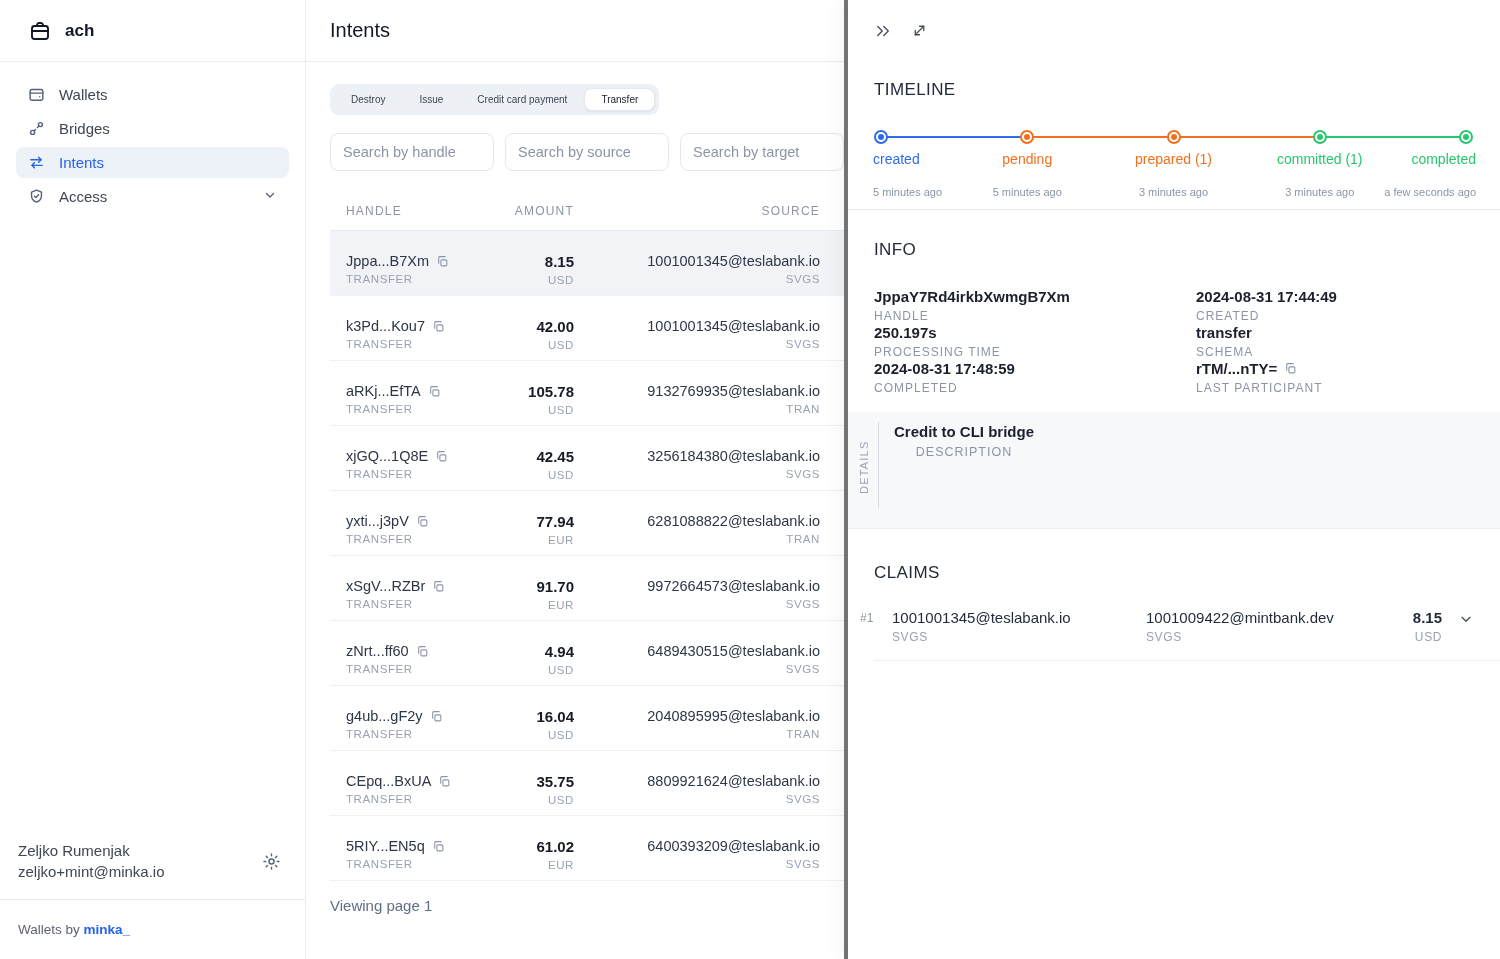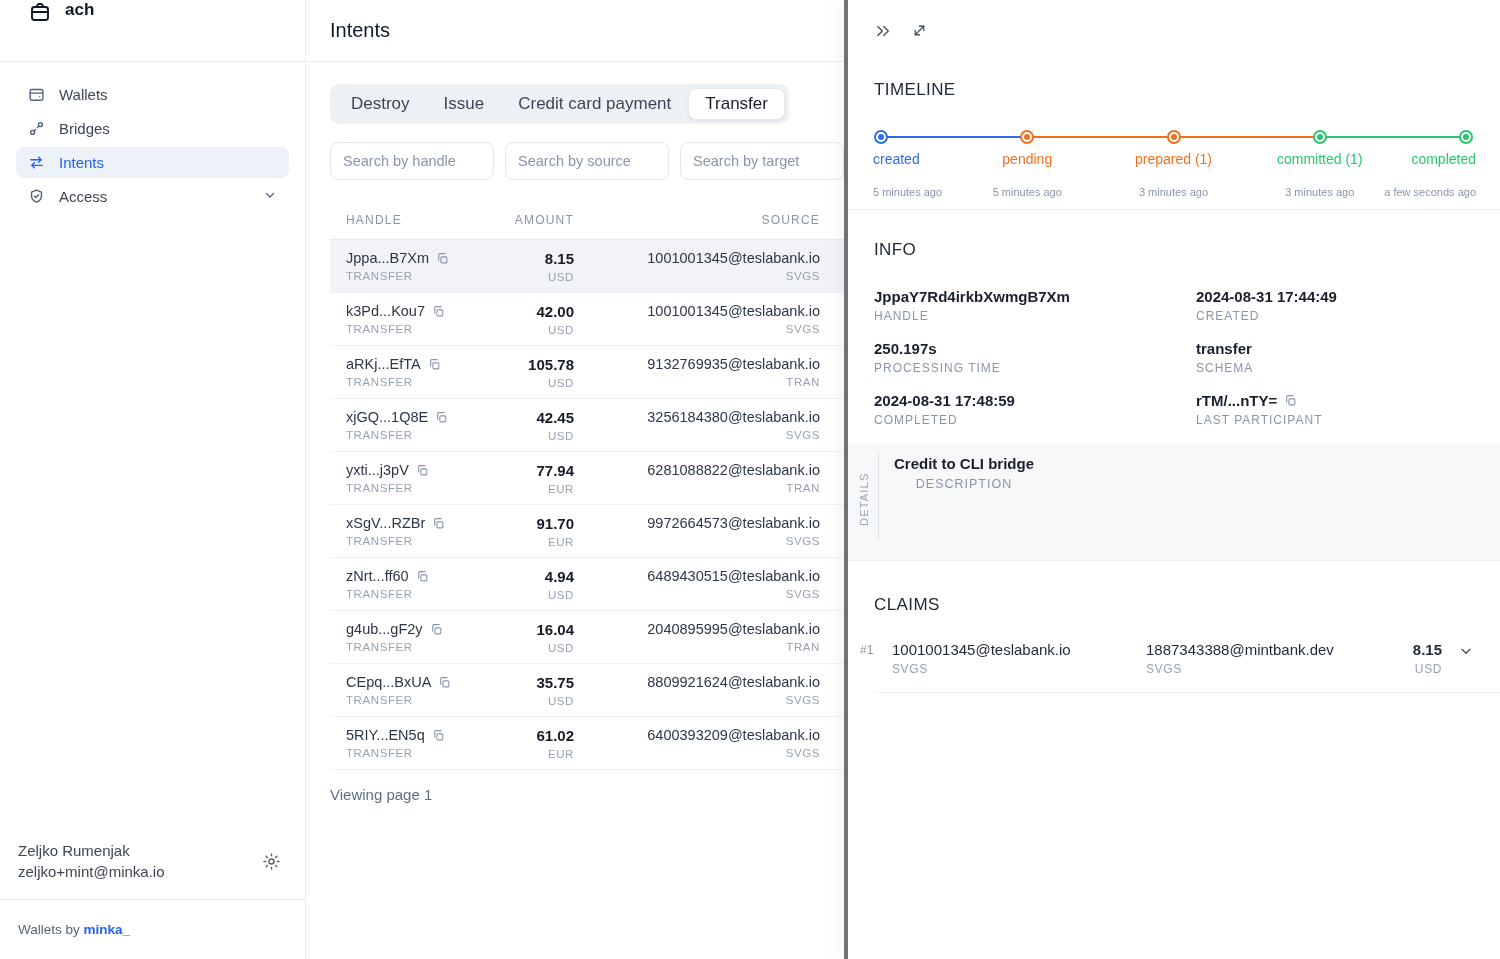--- a/index.html
+++ b/index.html
@@ -2,21 +2,21 @@
 <html><head>
 <meta charset="utf-8">
 <style>
   * { box-sizing: border-box; margin: 0; padding: 0; }
   html,body { width:1500px; height:959px; overflow:hidden; background:#fff;
     font-family:"Liberation Sans", sans-serif; color:#1f2937; }
   .app { position:relative; width:1500px; height:959px; display:flex; }
 
   
   .sidebar { width:306px; height:100%; border-right:1px solid #e9edf2; display:flex; flex-direction:column; background:#fff; }
-  .sidebar-header { height:62px; border-bottom:1px solid #e9edf2; display:flex; align-items:flex-start; padding-left:28px; gap:13px; }
+  .sidebar-header { height:62px; border-bottom:1px solid #e9edf2; display:flex; align-items:center; padding-left:28px; gap:13px; }
   .logo-icon { color:#111827; display:flex; }
   .logo-text { font-size:17px; font-weight:600; color:#111827; }
   .nav { padding-top:14px; }
   .nav-item { margin:3px 16px; padding:7px 12px; border-radius:8px; display:flex; align-items:flex-start; gap:14px;
     font-size:15px; color:#3e4654; cursor:pointer; }
   .nav-item .nav-icon { color:#55607a; display:flex; }
   .nav-item--active { background:#edf1f8; color:#2563eb; font-weight:500; }
   .nav-item--active .nav-icon { color:#2563eb; }
   .nav-chevron { margin-left:auto; color:#55607a; display:flex; }
   .sidebar-footer { margin-top:auto; }
@@ -26,33 +26,33 @@
   .powered { border-top:1px solid #e9edf2; padding:22px 18px; font-size:13.5px; color:#5b6472; }
   .powered b { color:#2563eb; font-weight:700;text-align:center; }
 
   
   .main { flex:1; display:flex; flex-direction:column; min-width:0; }
   .main-header { height:62px; border-bottom:1px solid #e9edf2; display:flex; align-items:center; padding-left:24px; }
   .page-title { font-size:20px; font-weight:500; color:#111827; }
   .main-body { padding:22px 0 0 24px; }
 
   .tabs { display:inline-flex; background:#edf1f6; border-radius:9px; padding:4px; margin-bottom:18px; }
-  .tab { padding:6px 17px; font-size:17px; font-weight:500; color:#3e4654; border-radius:8px; cursor:pointer; white-space:nowrap; }
+  .tab { padding:6px 17px; font-size:10px; font-weight:500; color:#3e4654; border-radius:8px; cursor:pointer; white-space:nowrap; }
   .tab--active { background:#fff; border:1px solid #e4e9f0; box-shadow:0 1px 2px rgba(16,24,40,.08); color:#1a202c; padding:5px 16px; }
 
   .search-row { display:flex; gap:11px; margin-bottom:20px; }
   .search-input { width:164px; height:38px; border:1px solid #e3e8ef; border-radius:8px; padding:0 12px;
     font-size:14.5px; color:#1f2937; font-family:"Liberation Sans", sans-serif; outline:none; }
   .search-input::placeholder { color:#8b95a7; }
 
   .table { width:514px; }
   .thead, .trow { display:grid; grid-template-columns:140px 88px 1fr; padding-left:16px; padding-right:24px; }
   .thead { height:40px; align-items:center; font-size:12px; letter-spacing:1.2px; color:#8b95a7; border-bottom:1px solid #e7ebf0; }
   .th-amount, .th-source, .cell-amount, .cell-source { text-align:right; }
-  .trow { padding-top:10px; padding-bottom:9px; border-bottom:1px solid #eef1f5; cursor:pointer; }
+  .trow { padding-top:22px; padding-bottom:9px; border-bottom:1px solid #eef1f5; cursor:pointer; }
   .trow--selected { background:#f1f3f6; }
   .line1 { font-size:14.5px; color:#2d3748; display:flex; align-items:center; }
   .cell-amount .line1, .cell-source .line1 { display:block; }
   .amt { font-size:15px; font-weight:700; color:#161b26; }
   .line2 { font-size:11.5px; color:#98a2b3; letter-spacing:.6px; margin-top:4px; }
   .copy-btn { color:#8b95a7; margin-left:7px; display:inline-flex; cursor:pointer; }
   .pagination { margin-top:16px; font-size:15px; color:#5f6e87; }
 
   
   .panel { position:absolute; top:0; right:0; width:656px; height:100%; background:#fff;
@@ -69,21 +69,21 @@
   .step-label { position:absolute; top:21px; transform:translateX(-50%); white-space:nowrap; font-size:14px; font-weight:500; }
   .step-time { position:absolute; top:56px; transform:translateX(-50%); white-space:nowrap; font-size:11px; color:#8b95a7; }
   .edge-first { left:-8px !important; transform:none !important; text-align:left; }
   .edge-last  { left:auto !important; right:-10px !important; transform:none !important; text-align:right; }
   .c-blue { color:#2f6ceb; } .bg-blue { background:#2f6ceb; }
   .c-orange { color:#f2701d; } .bg-orange { background:#f2701d; }
   .c-green { color:#28c76f; } .bg-green { background:#28c76f; }
 
   .hdivider { margin-top:15px; border-bottom:1px solid #e9edf2; }
   .section-heading--info { margin-top:30px; }
-  .info-grid { margin:28px 26px 0; display:grid; grid-template-columns:322px 1fr; row-gap:17px; }
+  .info-grid { margin:28px 26px 0; display:grid; grid-template-columns:322px 1fr; row-gap:1px; }
   .field-value { font-size:15px; font-weight:700; color:#1a202c; display:flex; align-items:center; }
   .field-label { margin-top:4px; font-size:12px; letter-spacing:1px; color:#8b95a7; }
 
   .details-block { margin-top:17px; min-height:117px; background:#f7f8fa; border-bottom:1px solid #eceff3;
     display:flex; padding:10px 26px 10px 10px; }
   .details-side { writing-mode:vertical-rl; transform:rotate(180deg); font-size:11px; letter-spacing:1.2px;
     color:#9aa3b5; align-self:flex-start; height:90px; text-align:center; }
   .details-vline { border-left:1px solid #d9dee6; height:86px; margin-left:8px; }
   .details-content { padding:1px 0 0 15px; }
   .details-title { font-size:15px; font-weight:700; color:#1a202c; }
@@ -541,21 +541,21 @@
 
     <div class="section-heading section-heading--claims">CLAIMS</div>
 
     <div class="claim-row">
       <div class="claim-index">#1</div>
       <div class="claim-col">
         <div class="claim-value">1001001345@teslabank.io</div>
         <div class="claim-ledger">SVGS</div>
       </div>
       <div class="claim-col claim-col--target">
-        <div class="claim-value">1887343388@mintbank.dev</div>
+        <div class="claim-value">1001009422@mintbank.dev</div>
         <div class="claim-ledger">SVGS</div>
       </div>
       <div class="claim-amount">
         <div class="claim-value amt">8.15</div>
         <div class="claim-ledger">USD</div>
       </div>
       <span class="claim-chevron">
         <svg width="16" height="16" viewBox="0 0 24 24" fill="none" stroke="currentColor" stroke-width="2" stroke-linecap="round" stroke-linejoin="round">
             <path d="M6 9.5l6 6 6-6"></path>
           </svg>

